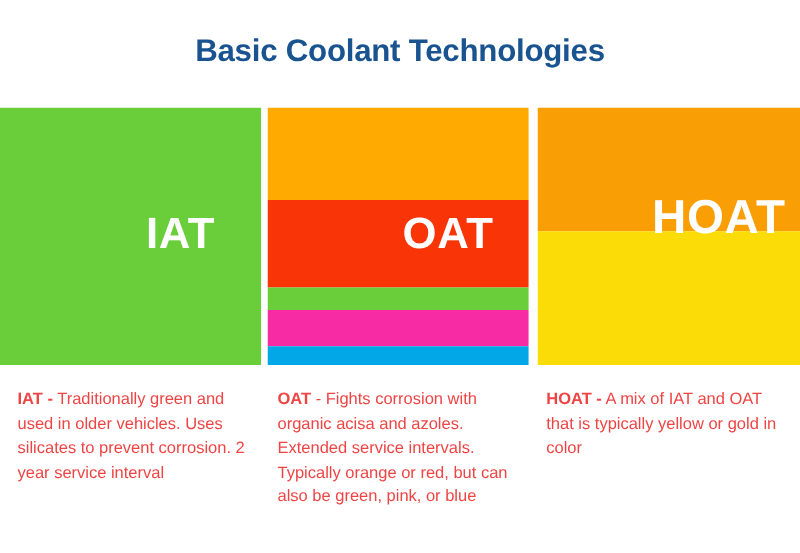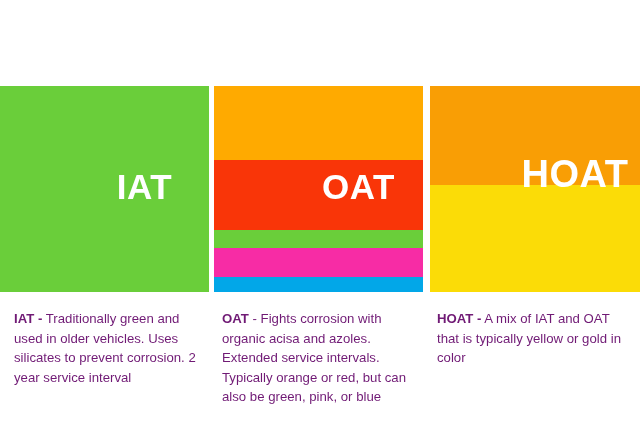--- a/index.html
+++ b/index.html
@@ -71,33 +71,34 @@
   #label-iat  { top: 169px; }
   #label-oat  { top: 169px; }
   #label-hoat { top: 155px; font-size: 38px; }
 
   
   .caption {
     position: absolute;
     top: 309px;
     font-size: 13.2px;
     line-height: 19.5px;
-    color: #701a75;
+    color: #ef4444;
     font-family: "Liberation Sans", sans-serif;
   }
   .caption b { font-weight: bold; }
   #caption-iat  { left: 14px;  width: 196px; }
   #caption-oat  { left: 222px; width: 198px; }
   #caption-hoat { left: 437px; width: 198px; }
 </style>
 </head>
 <body>
 
 <div id="slide" style="background: rgb(255, 255, 255);">
 
+  <div id="title" style="color: rgb(26, 84, 144);">Basic Coolant Technologies</div>
 
   <div class="panel" id="panel-iat">
     <div class="band" id="iat-band-green" style="top: 0px; height: 206px; background: rgb(106, 206, 58);"></div>
   </div>
   <div class="panel-label" id="label-iat" style="left:0px; width:209px;">IAT</div>
 
   <div class="panel" id="panel-oat">
     <div class="band" id="oat-band-orange" style="top: 0px; height: 74px; background: rgb(255, 170, 0);"></div>
     <div class="band" id="oat-band-red" style="top: 74px; height: 70px; background: rgb(249, 53, 8);"></div>
     <div class="band" id="oat-band-green" style="top: 144px; height: 18px; background: rgb(106, 206, 58);"></div>

